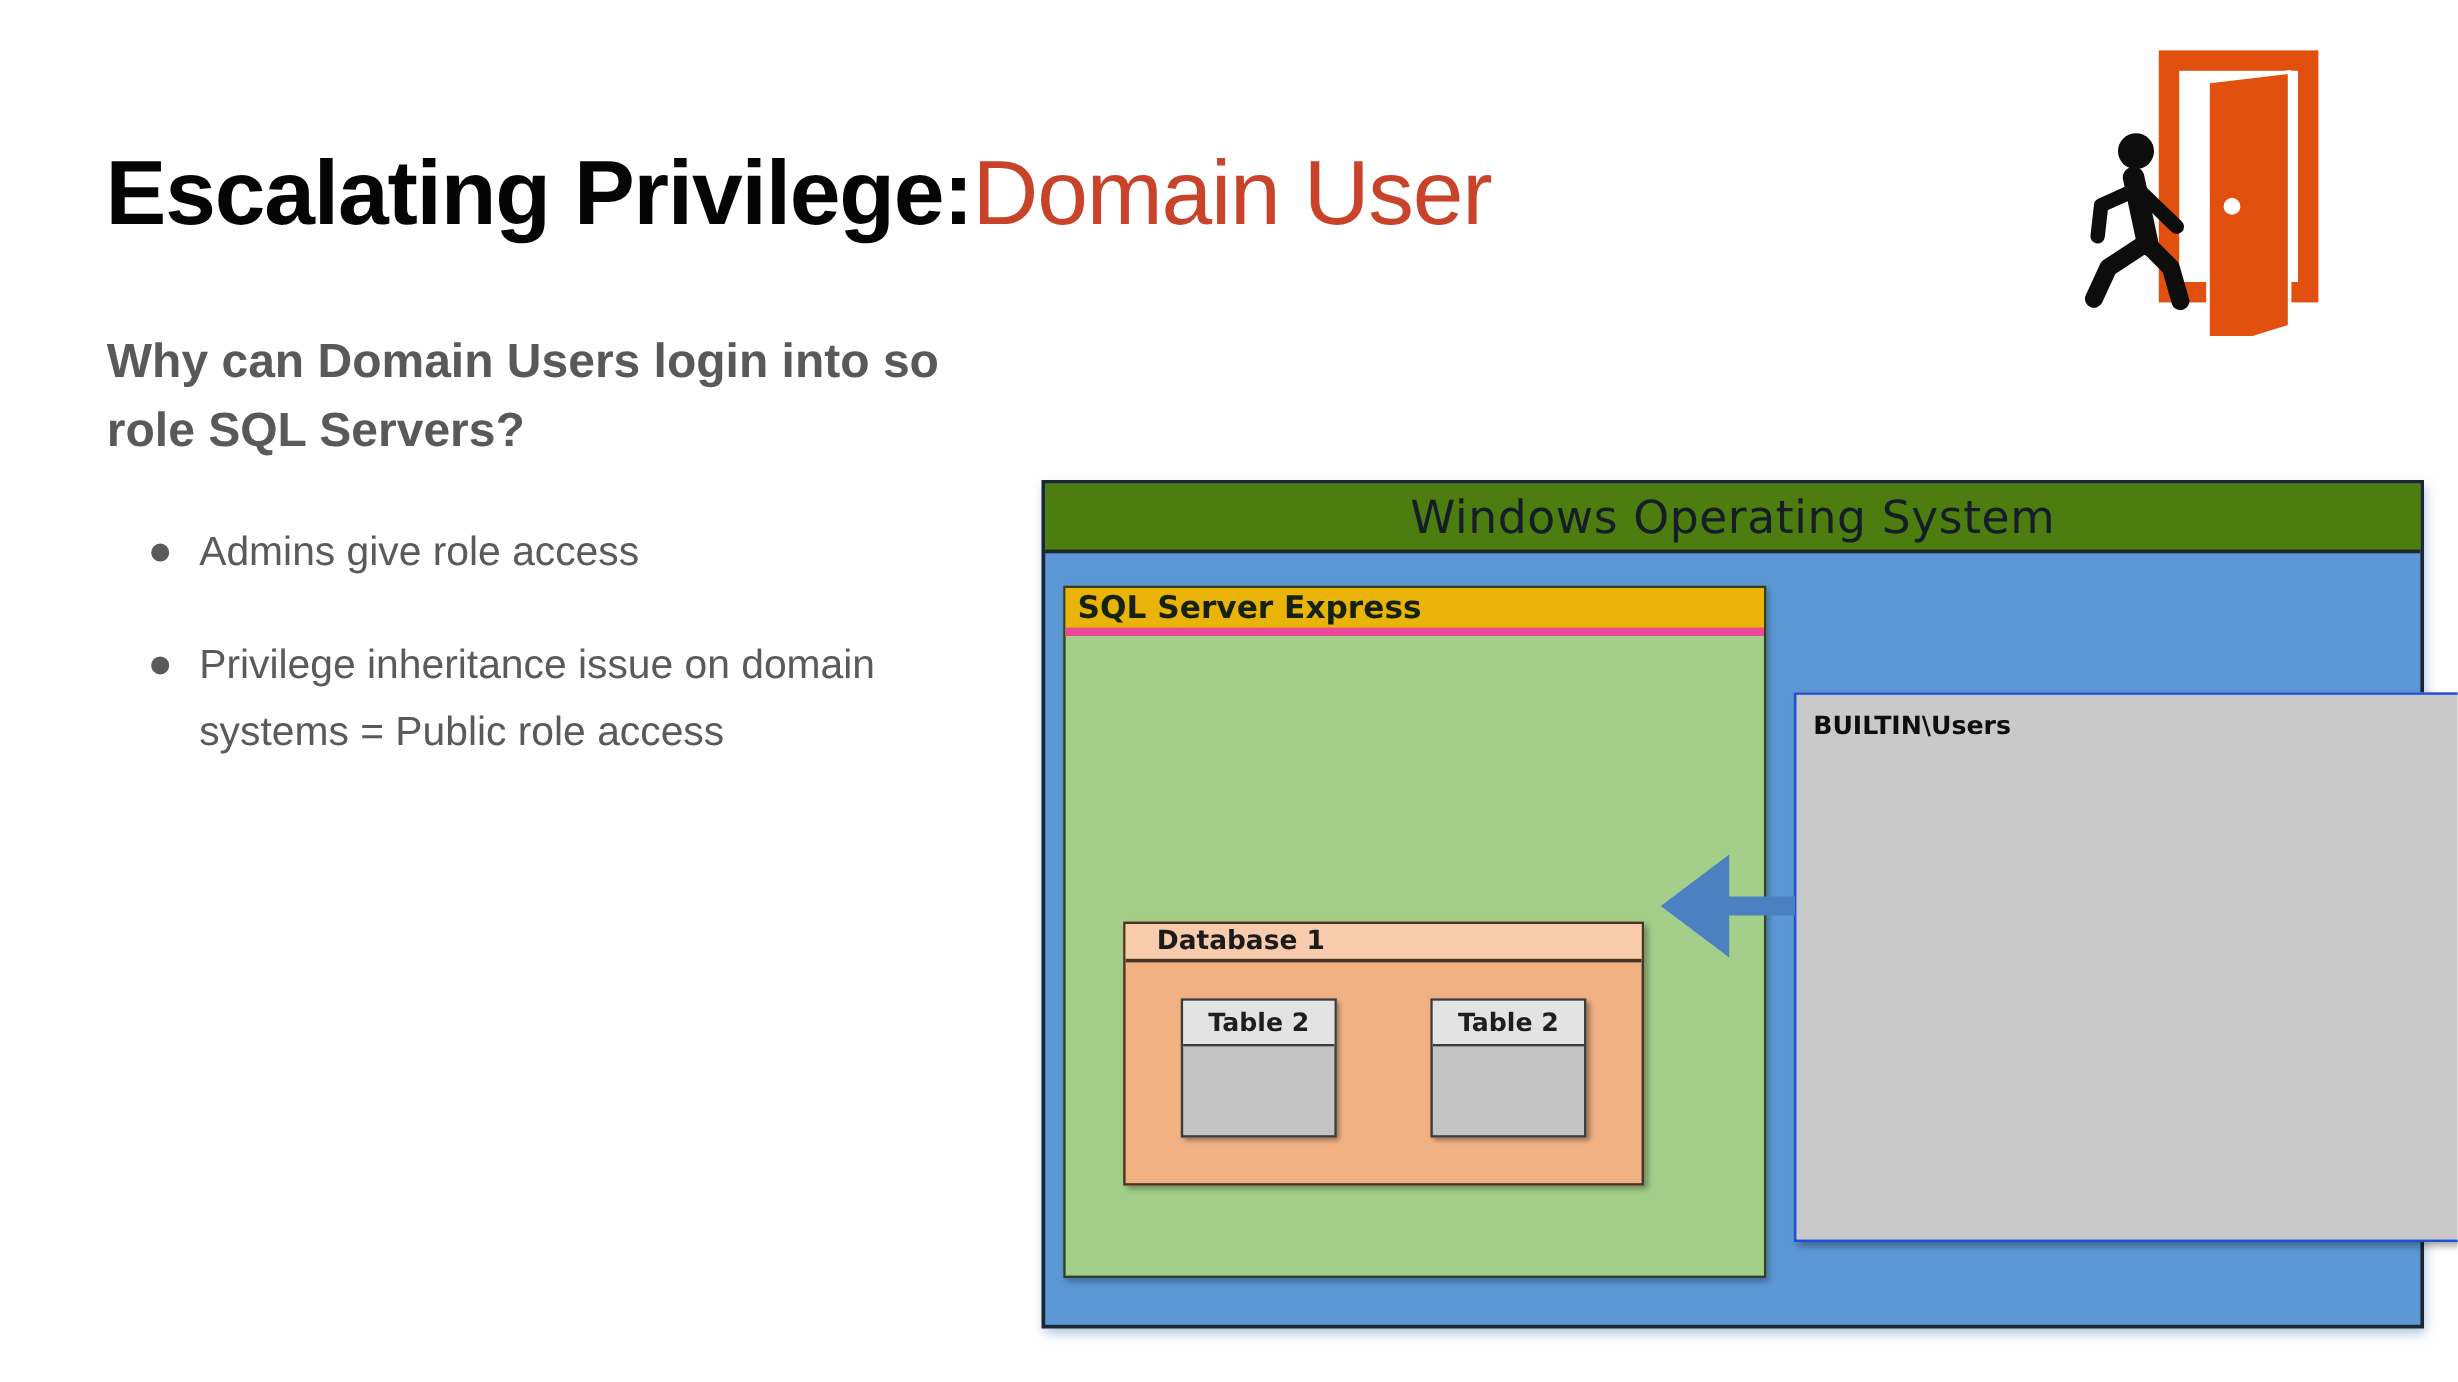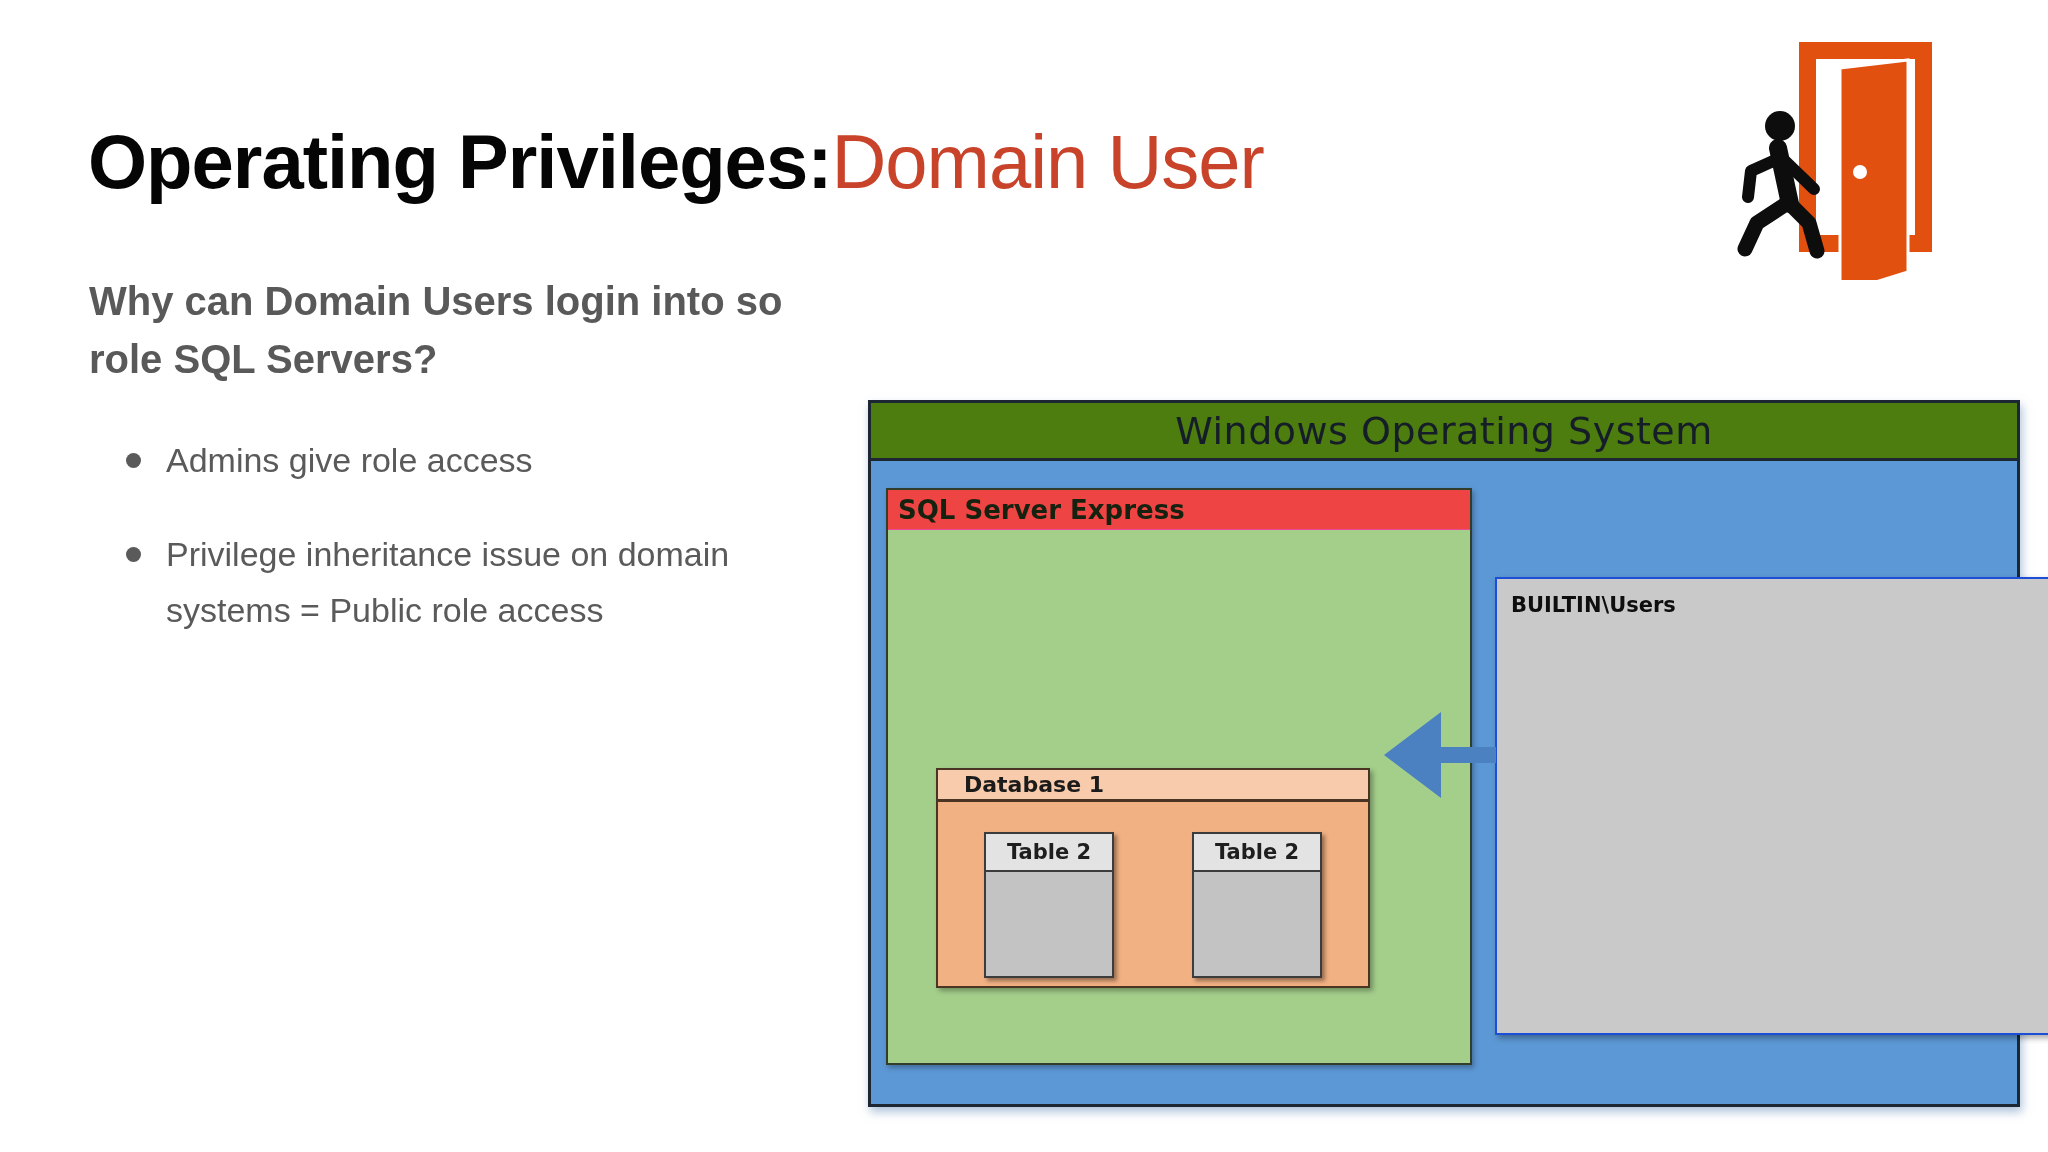--- a/index.html
+++ b/index.html
@@ -50,36 +50,36 @@
     background:#4d7c0f;border-bottom:3px solid #1c2733;
     display:flex;align-items:center;justify-content:center;
   }
   .os-title{font-size:38px;color:#141d28;letter-spacing:.5px;}
   .sql-box{
     position:absolute;left:15px;top:85px;width:586px;height:577px;
     background:#a4cf8b;border:2px solid #333d2b;box-sizing:border-box;
     box-shadow:2px 3px 5px rgba(0,0,0,.28);
   }
   .sql-header{
-    height:40px;background:#ef4444;border-bottom:1px solid #ec4899;
+    height:40px;background:#eab308;border-bottom:7px solid #ec4899;
     display:flex;align-items:center;padding-left:10px;box-sizing:border-box;
   }
   .sql-label{font-size:26px;font-weight:700;color:#15220f;}
   .db-box{
     position:absolute;left:48px;top:278px;width:434px;height:220px;
     background:#f2b183;border:2px solid #4a3423;box-sizing:border-box;
     box-shadow:3px 3px 5px rgba(0,0,0,.32);
   }
   .db-header{
     height:32px;background:#f7cbab;border-bottom:3px solid #4a3423;
     display:flex;align-items:center;padding-left:26px;box-sizing:border-box;
   }
   .db-label{font-size:22px;font-weight:700;color:#1b1b1b;}
   .table-box{
-    position:absolute;top:62px;width:130px;height:146px;
+    position:absolute;top:62px;width:130px;height:116px;
     background:#c3c3c3;border:2px solid #3c3c3c;box-sizing:border-box;
     box-shadow:3px 3px 4px rgba(0,0,0,.38);
   }
   .table-box.t1{left:46px;}
   .table-box.t2{left:254px;}
   .table-header{
     height:38px;background:#e3e3e3;border-bottom:2px solid #3c3c3c;
     display:flex;align-items:center;justify-content:center;box-sizing:border-box;
   }
   .table-label{font-size:21px;font-weight:600;color:#1e1e1e;}
@@ -105,21 +105,21 @@
   .everyone{
     font-size:21px;font-weight:400;color:#141414;text-align:center;
     margin-top:26px;
   }
   .arrow-svg{position:absolute;left:513px;top:304px;z-index:5;}
 </style>
 </head>
 <body>
 
 <div class="slide-title">
-  <span class="title-main">Operating Privileges:</span><span class="title-accent">Domain User</span>
+  <span class="title-main">Escalating Privilege:</span><span class="title-accent">Domain User</span>
 </div>
 
 <svg class="door-svg" width="398" height="280" viewBox="0 0 398 280">
 
   <rect x="149" y="42" width="133" height="210" fill="#e1500f"></rect>
   <rect x="166" y="59" width="99" height="176" fill="#ffffff"></rect>
 
   <polygon points="190,68 258,60 258,272 190,293" fill="#e1500f" stroke="#ffffff" stroke-width="3"></polygon>
   <circle cx="210" cy="172" r="7" fill="#ffffff"></circle>
 

